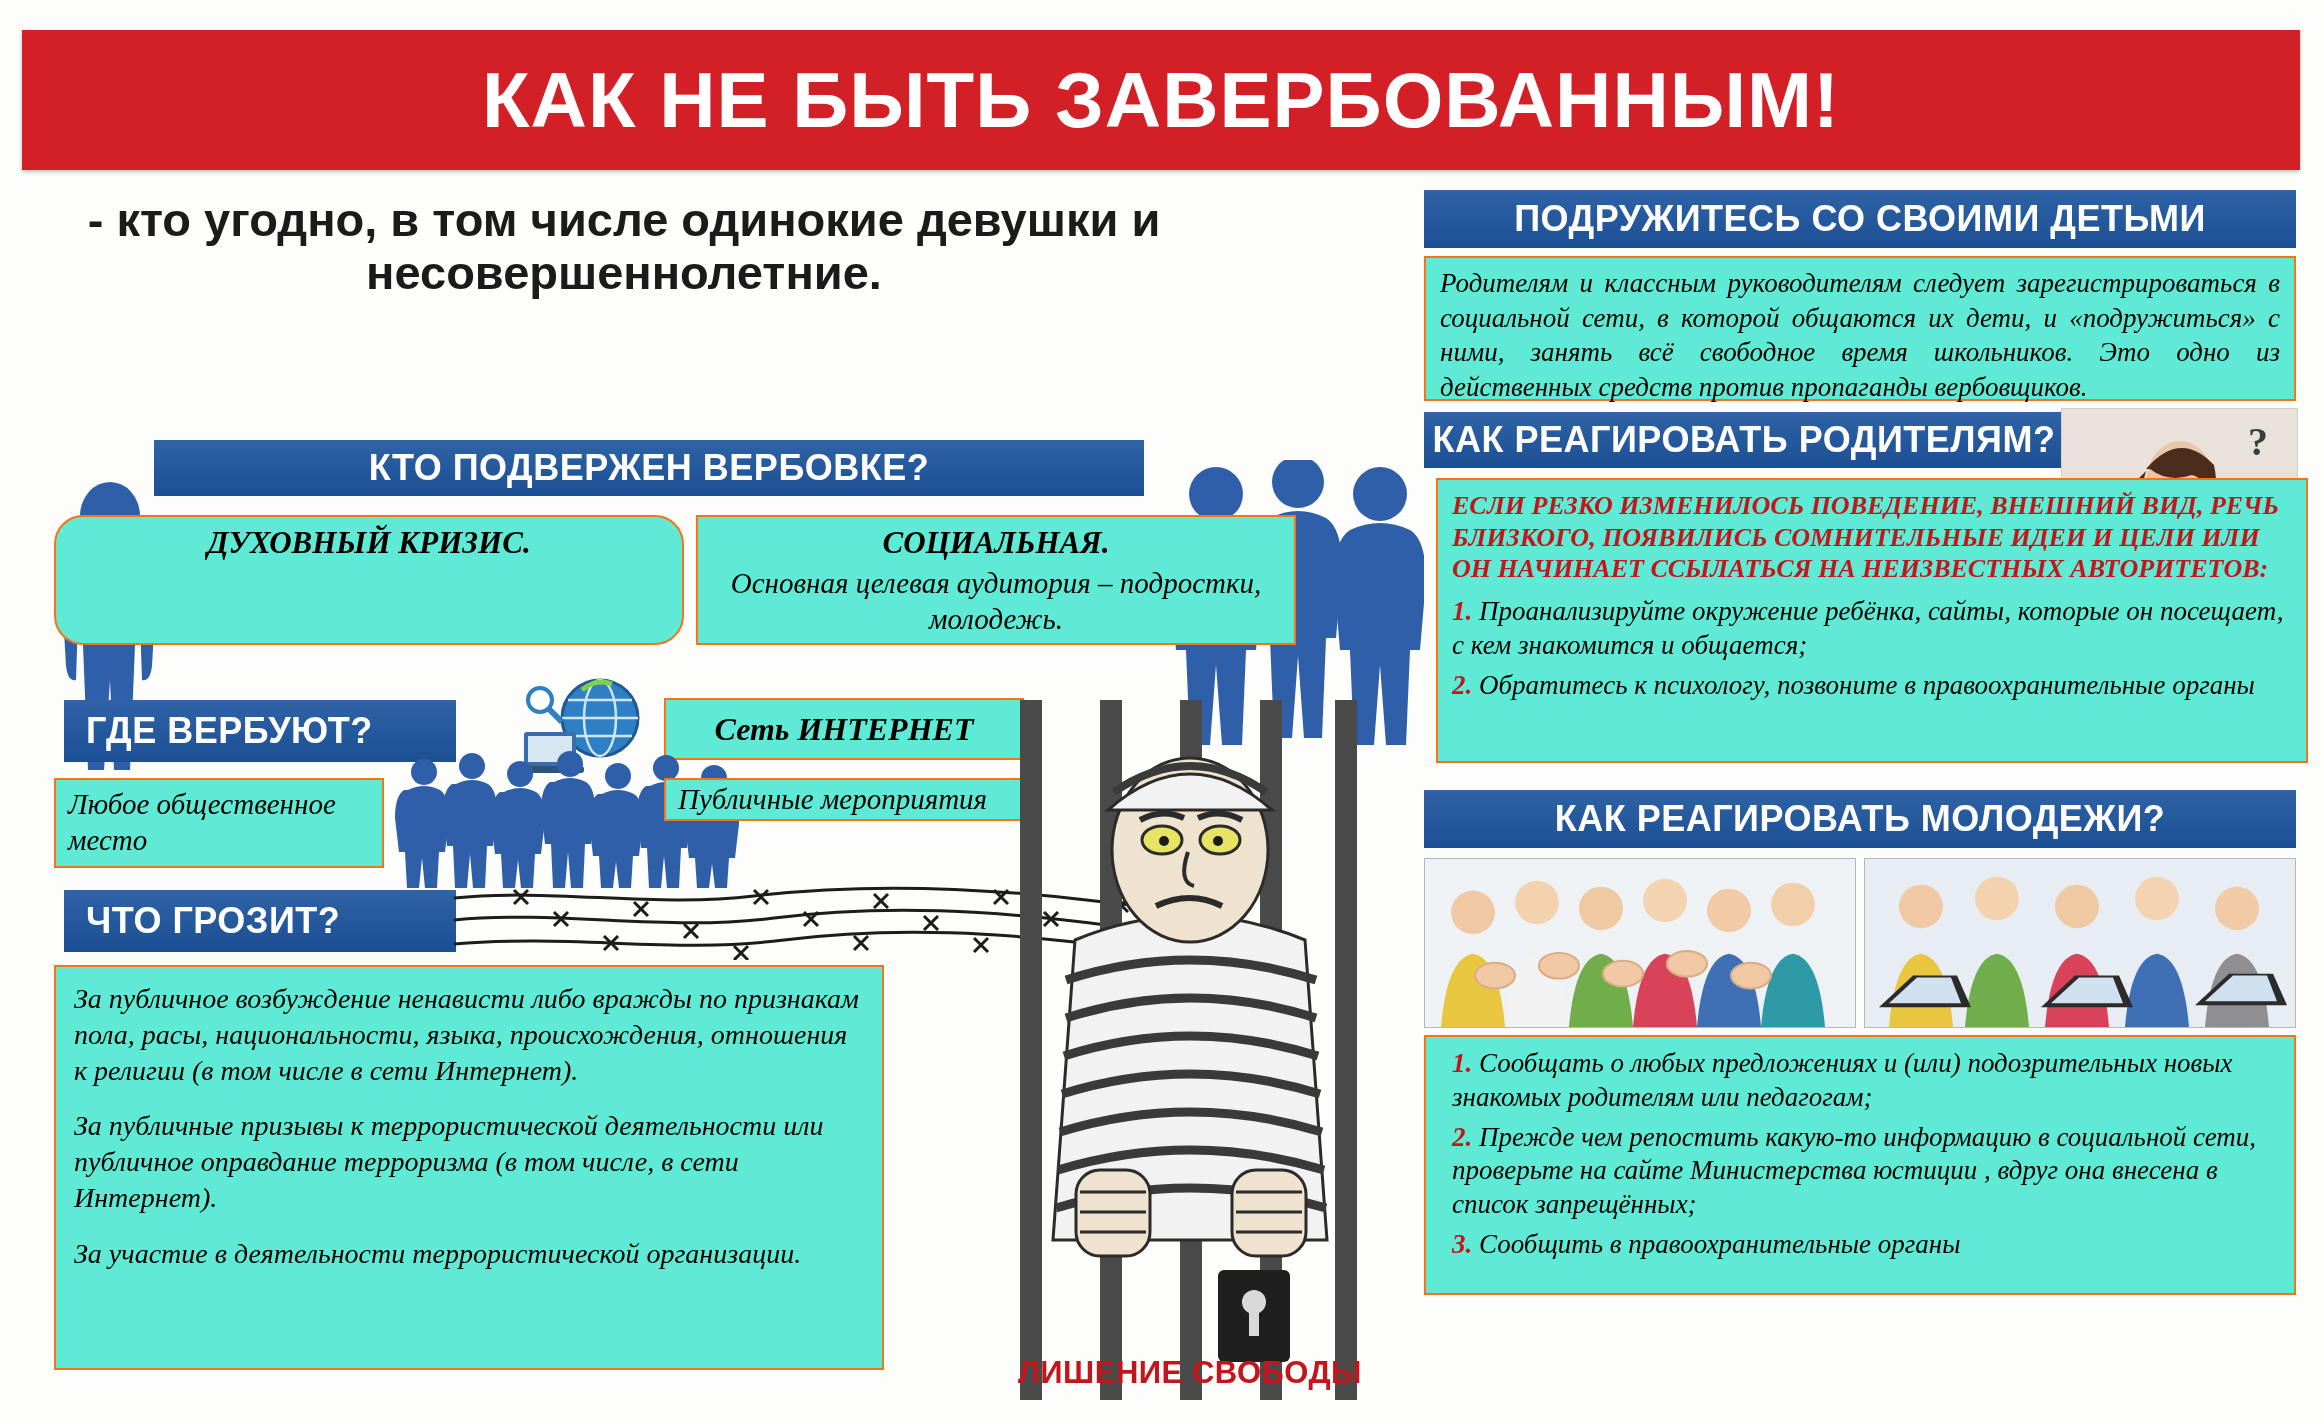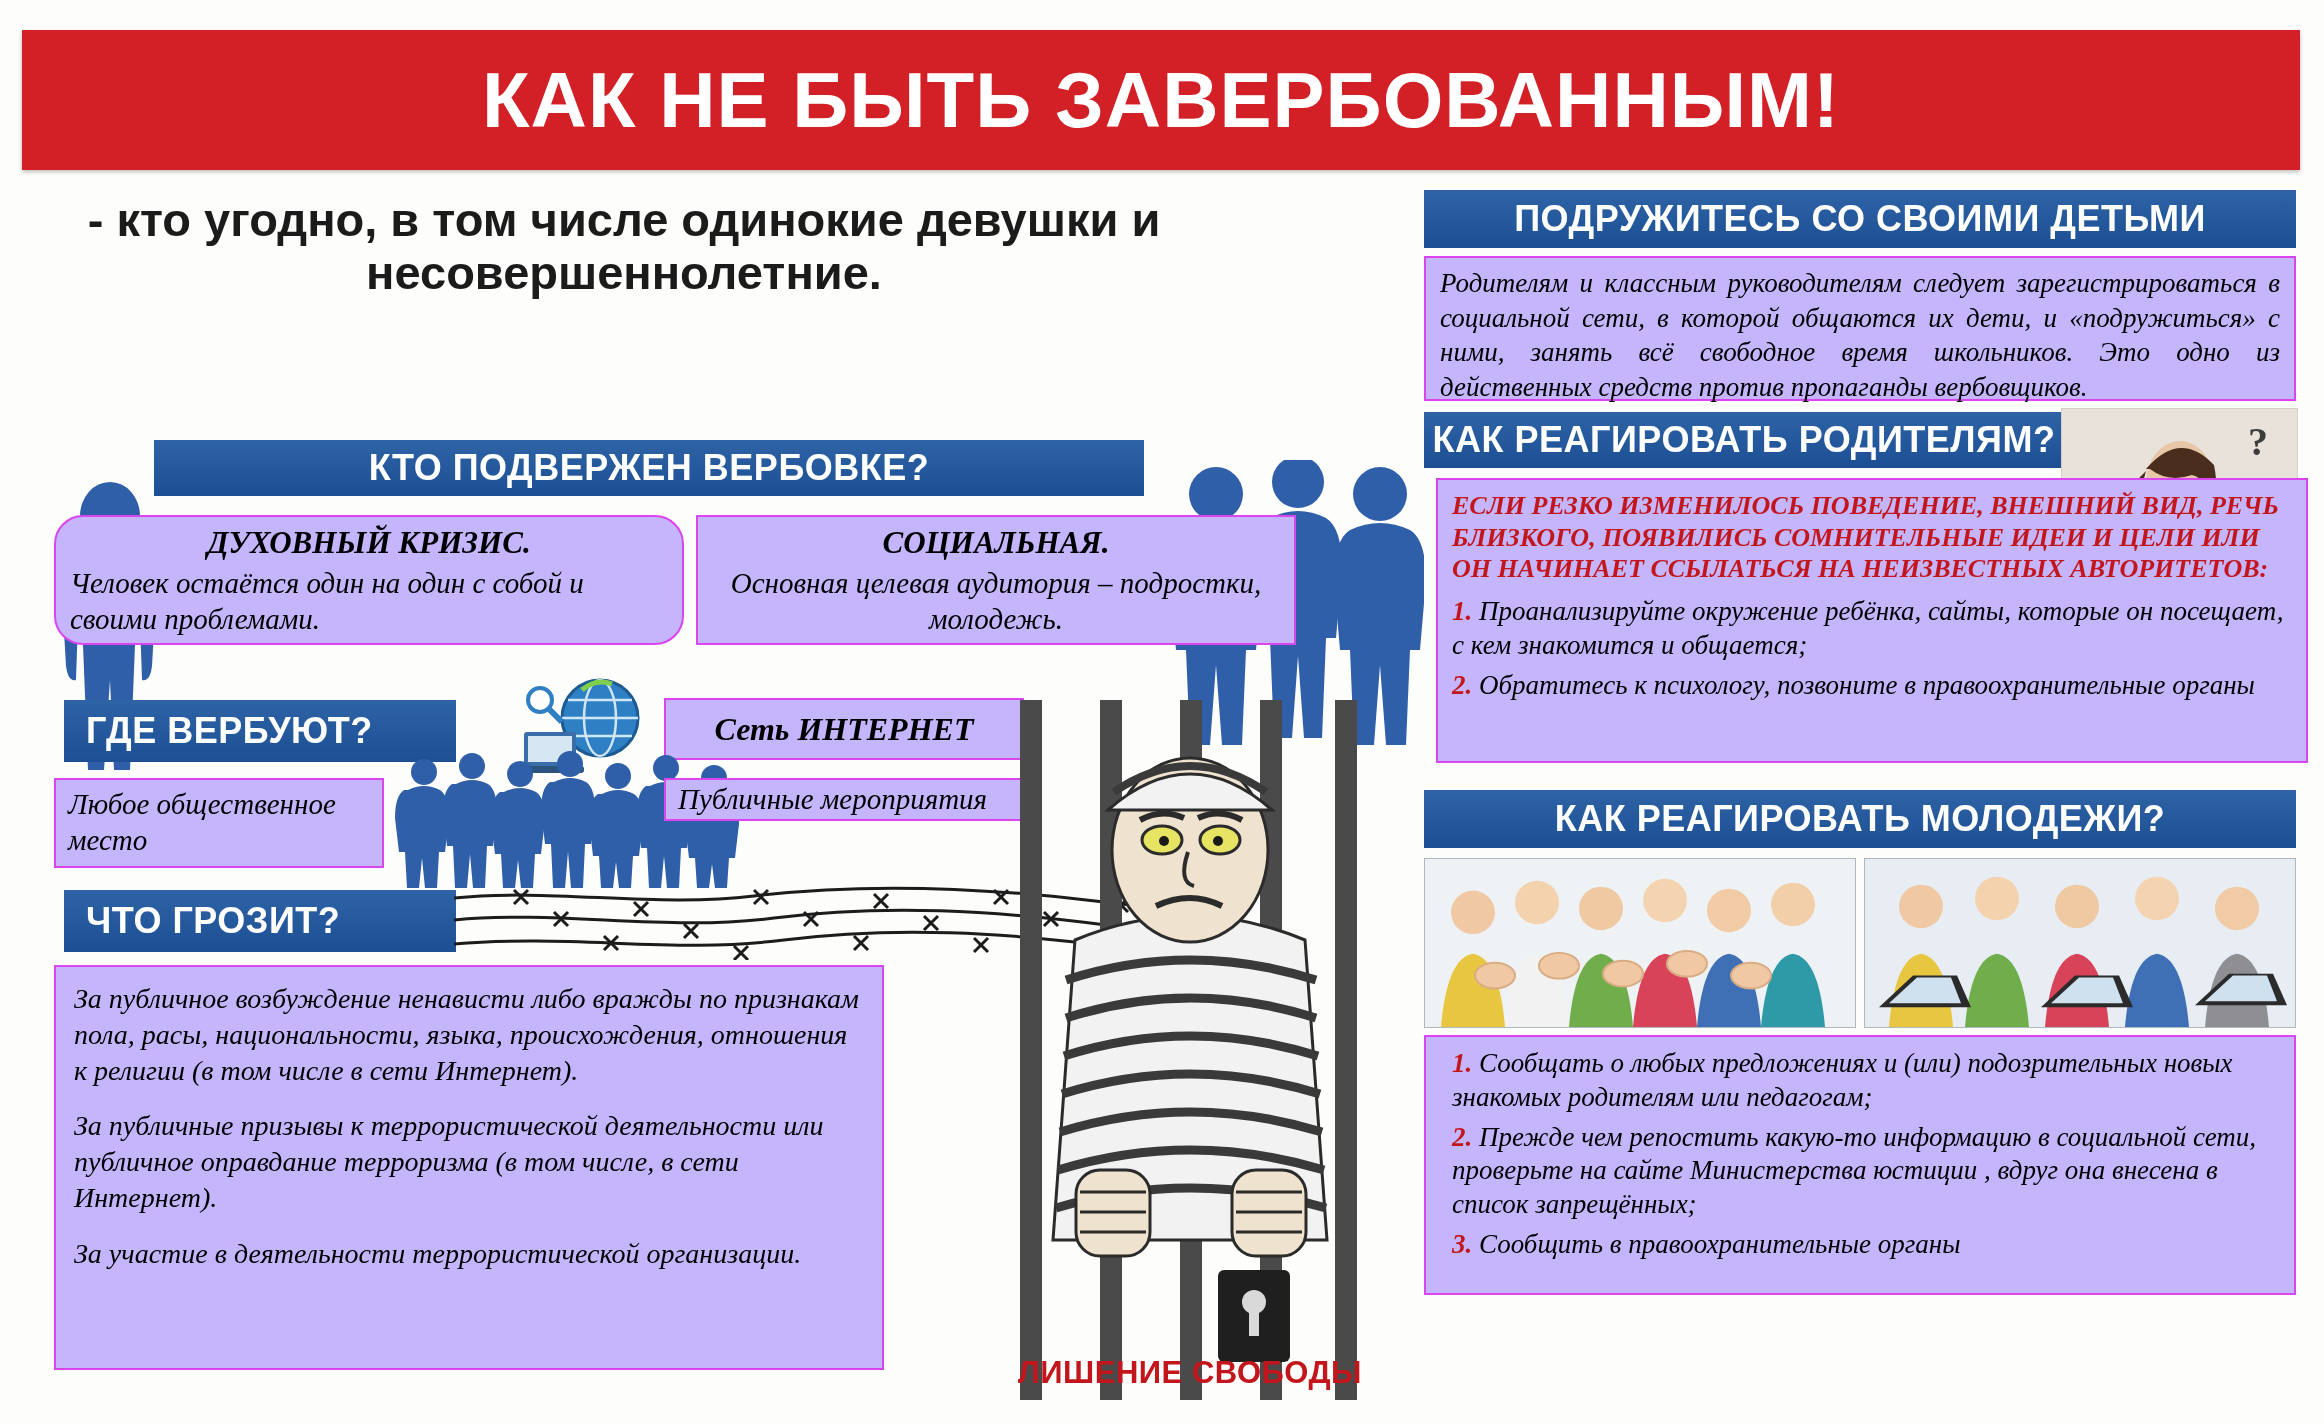--- a/index.html
+++ b/index.html
@@ -78,22 +78,22 @@
     justify-content: center;
     font-size: 36px;
     letter-spacing: .5px;
   }
   .blue-bar.left-align {
     justify-content: flex-start;
     padding-left: 22px;
   }
 
   .redbox {
-    border: 2px solid #d946ef;
-    background: #c4b5fd;
+    border: 2px solid #f97316;
+    background: #5eead4;
     box-sizing: border-box;
   }
 
   
   #bar-who {
     position: absolute; left: 130px; top: 250px; width: 990px; height: 56px;
   }
   #box-spiritual {
     position: absolute; left: 30px; top: 325px; width: 630px; height: 130px;
     padding: 8px 14px;
@@ -301,21 +301,20 @@
         </g>
       </svg>
     </div>
 
     <div class="blue-bar" id="bar-who">
       <span>КТО ПОДВЕРЖЕН ВЕРБОВКЕ?</span>
     </div>
 
     <div class="redbox" id="box-spiritual">
       <div class="box-head">ДУХОВНЫЙ КРИЗИС.</div>
-      <div class="box-text">Человек остаётся один на один с собой и своими проблемами.</div>
     </div>
 
     <div class="redbox" id="box-social">
       <div class="box-head">СОЦИАЛЬНАЯ.</div>
       <div class="box-text center">Основная целевая аудитория – подростки, молодежь.</div>
     </div>
 
     <div id="globe-icon">
       <svg viewBox="0 0 170 110" width="170" height="110" aria-hidden="true">
         <circle cx="96" cy="48" r="38" fill="#2f7fc4" stroke="#1d5a92" stroke-width="3"></circle>

